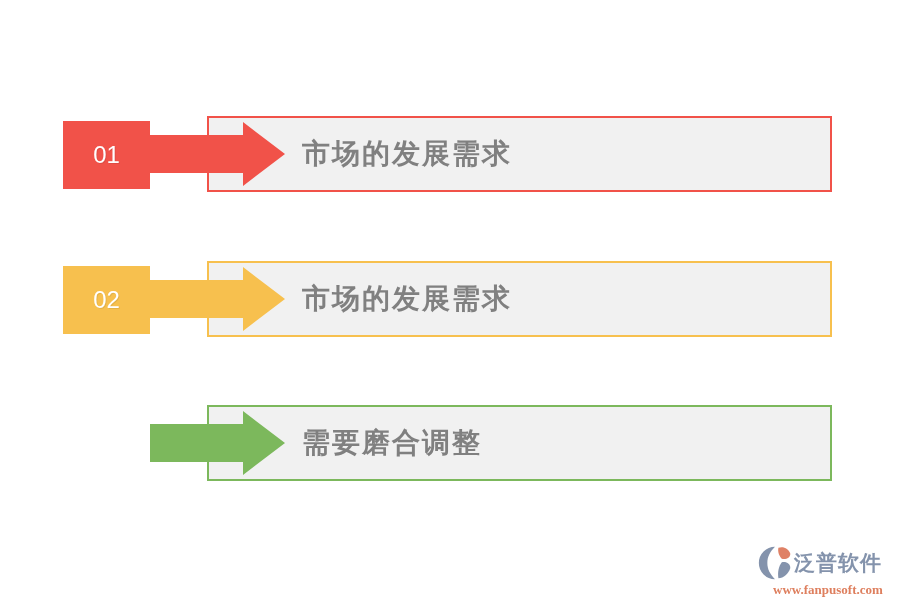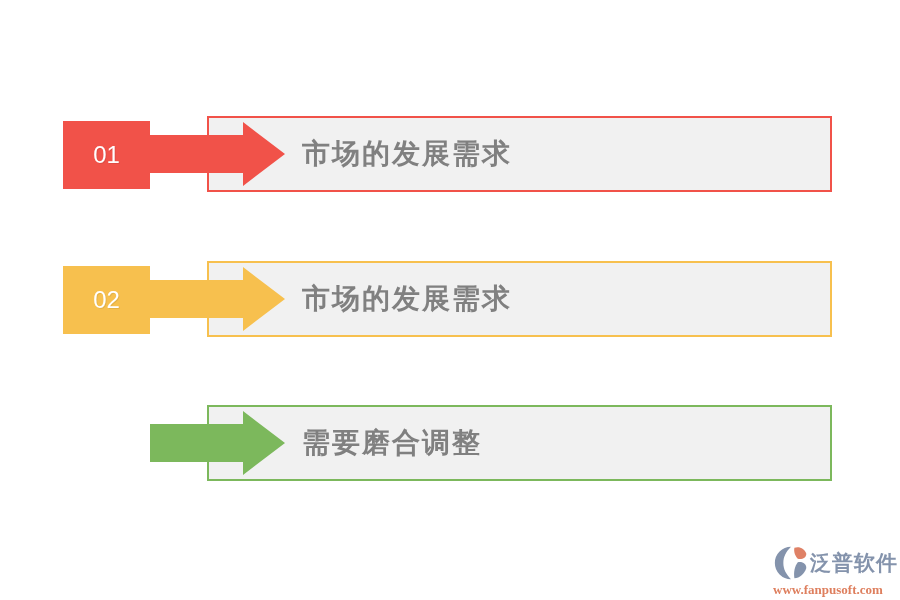--- a/index.html
+++ b/index.html
@@ -77,21 +77,21 @@
   .watermark {
     position: absolute;
     left: 758px;
     top: 547px;
     width: 140px;
     text-align: center;
   }
   .watermark-top {
     display: flex;
     align-items: center;
-    justify-content: flex-end;
+    justify-content: flex-start;
     gap: 2px;
     height: 32px;
   }
   .brand-name {
     font-size: 21px;
     font-weight: bold;
     color: #8493ac;
     letter-spacing: 1px;
     white-space: nowrap;
   }

